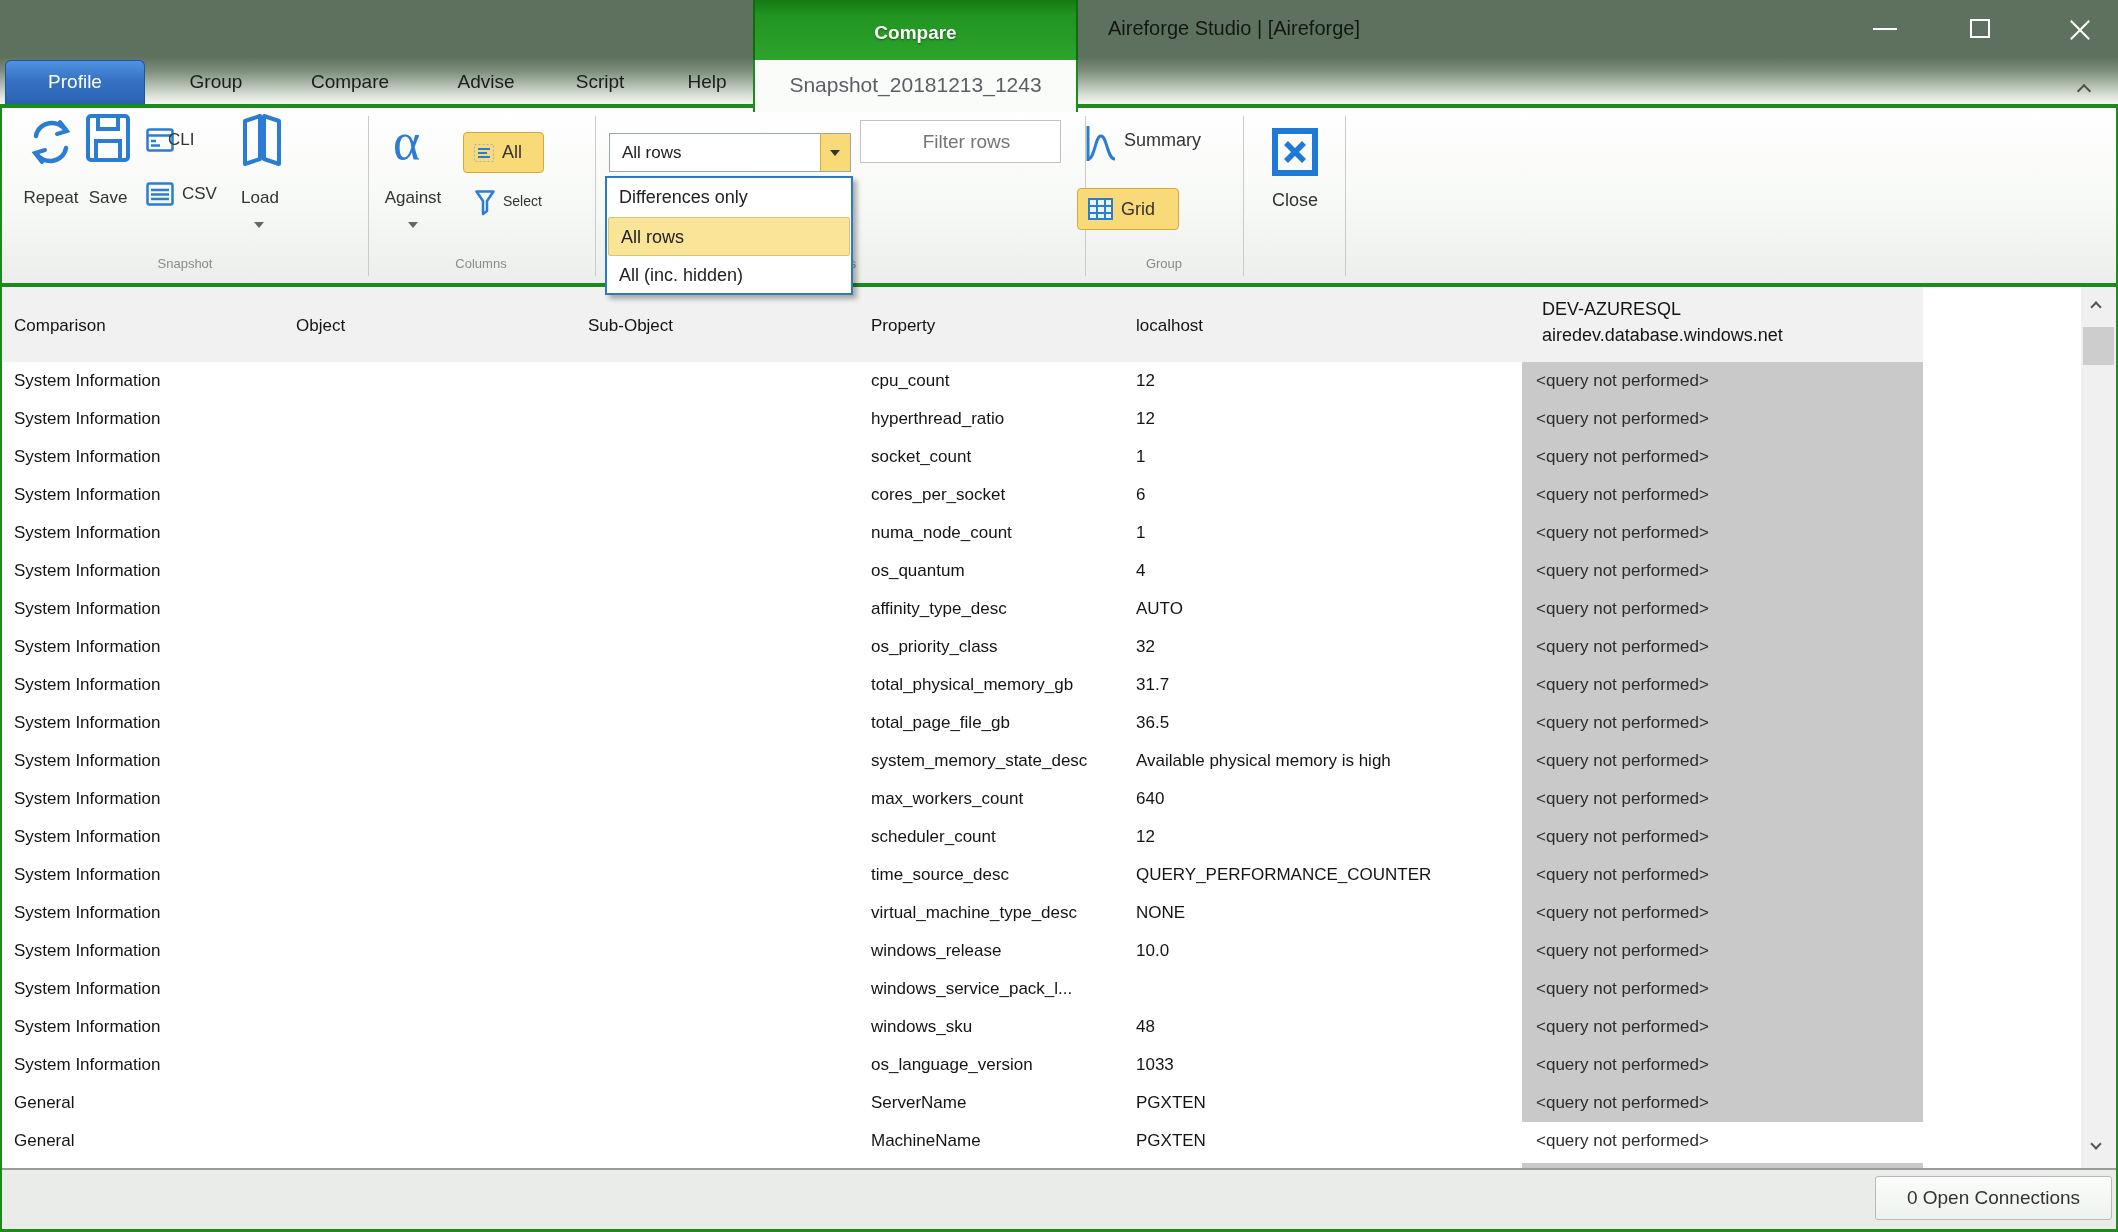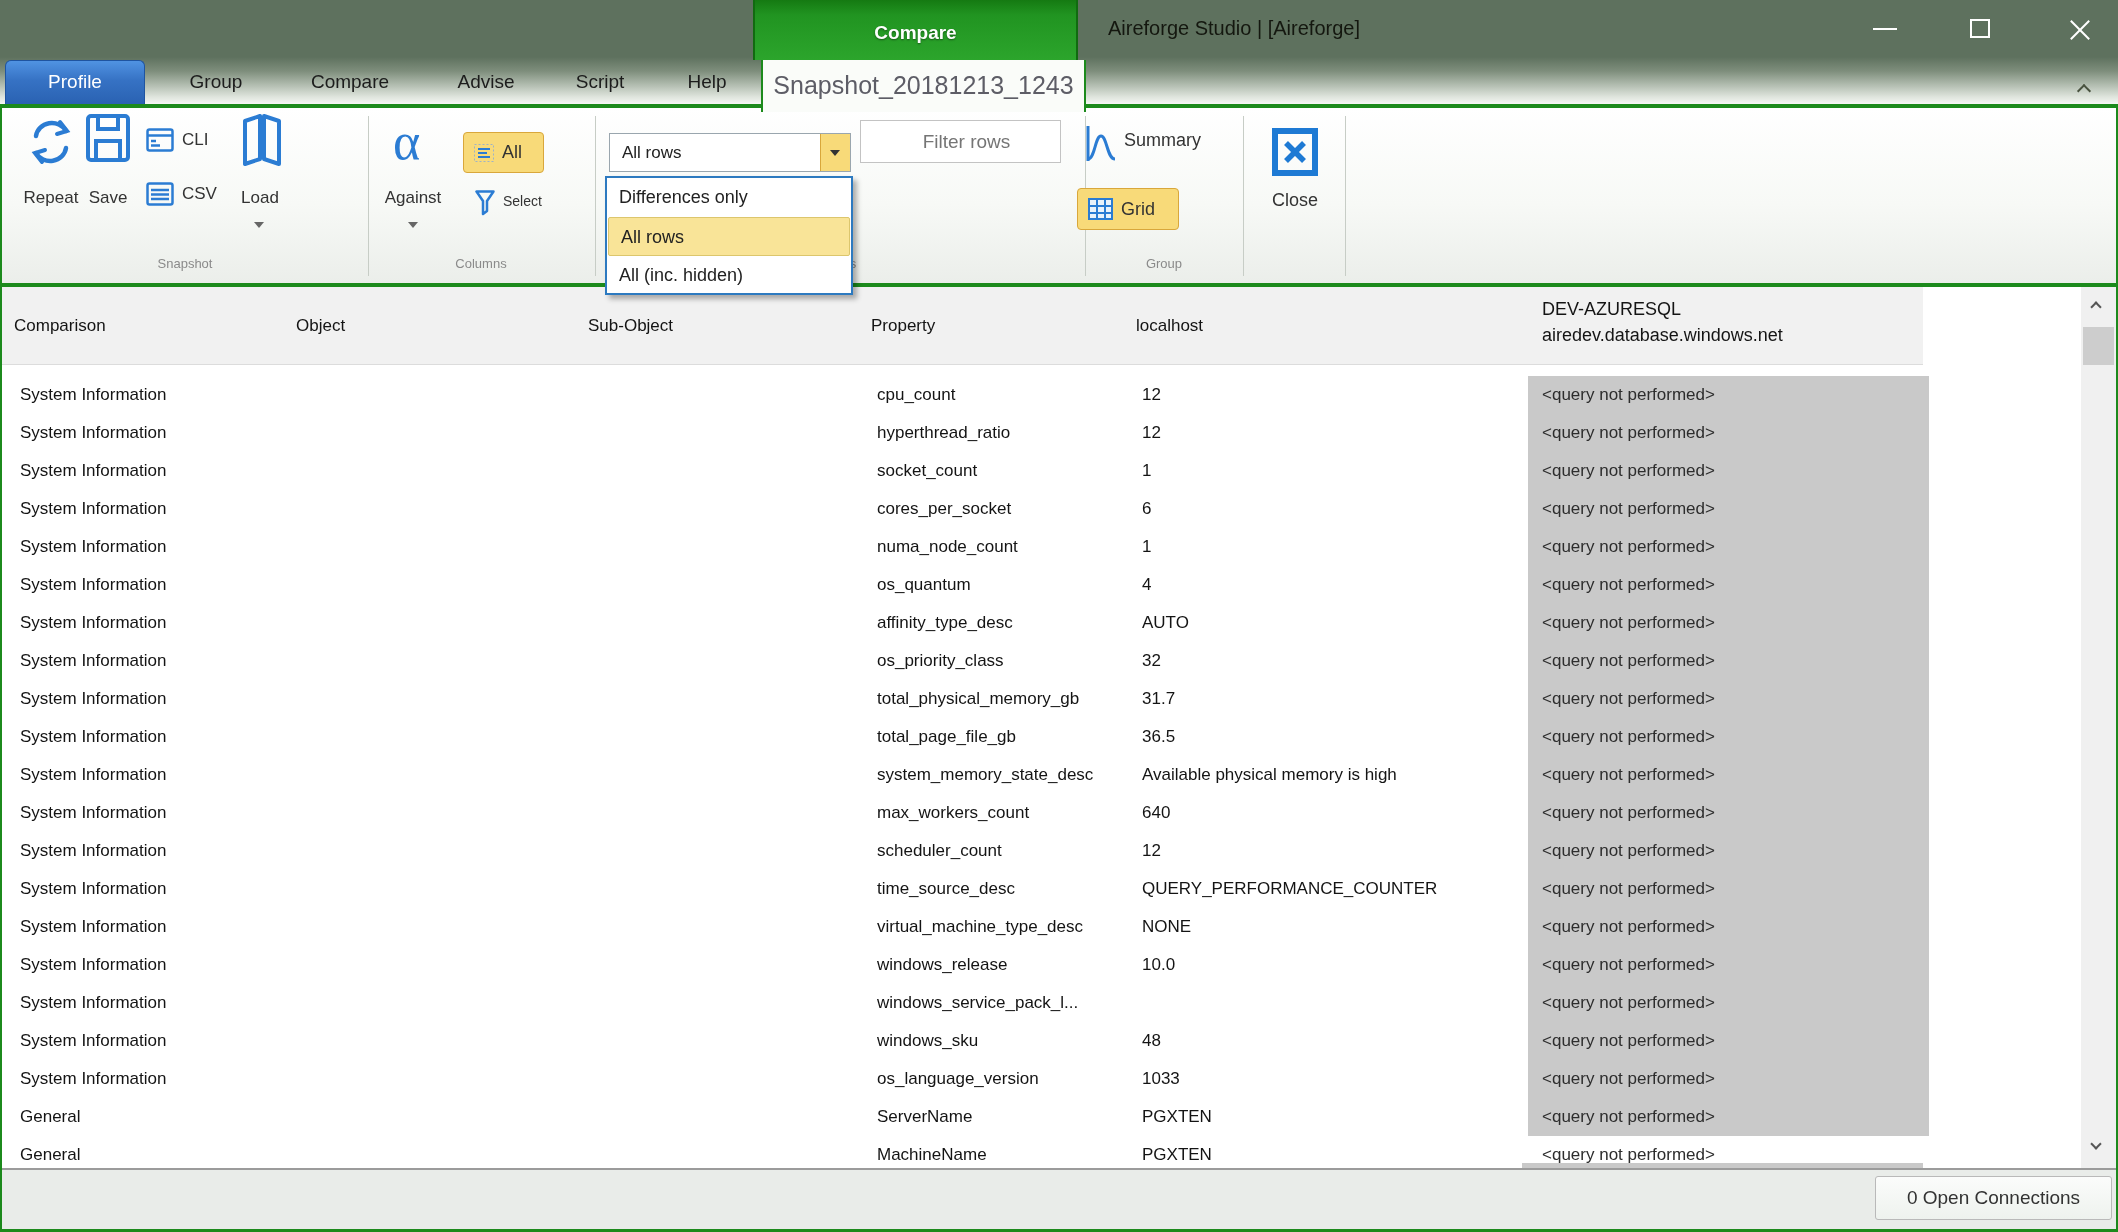--- a/index.html
+++ b/index.html
@@ -34,23 +34,23 @@
   .rtab.t1{left:156px;} .rtab.t2{left:290px;} .rtab.t3{left:426px;} .rtab.t4{left:540px;} .rtab.t5{left:647px;}
   .collapse-caret{position:absolute;left:2078px;top:82px;width:14px;height:14px;}
   .collapse-caret i{position:absolute;left:1px;top:4px;width:10px;height:10px;border-left:2px solid #49523f;border-top:2px solid #49523f;transform:rotate(45deg);}
 
   
   .ctx-block{position:absolute;left:753px;top:0;width:325px;height:112px;z-index:6;}
   .ctx-header{position:absolute;left:0;top:0;width:325px;height:60px;
     background:linear-gradient(180deg,#157a12 0%,#219421 25%,#2ca52c 100%);
     border-left:2px solid #116b10;border-right:2px solid #116b10;
     color:#fff;font-weight:bold;font-size:19px;text-align:center;line-height:66px;text-shadow:0 1px 2px rgba(0,0,0,.45);}
-  .ctx-doc-tab{position:absolute;left:8px;top:60px;width:325px;height:52px;background:#fafcf9;
+  .ctx-doc-tab{position:absolute;left:0;top:60px;width:325px;height:52px;background:#fafcf9;
     border-left:2px solid var(--green);border-right:2px solid var(--green);
-    color:#5d5d66;font-size:25px;text-align:center;line-height:50px;}
+    color:#5d5d66;font-size:21px;text-align:center;line-height:50px;}
 
   
   .ribbon{position:absolute;left:2px;top:108px;width:2114px;height:175px;
     background:linear-gradient(180deg,#ffffff 0%,#f7f9f6 55%,#ebeeea 100%);}
   .ribbon-bottom{position:absolute;left:0;top:283px;width:2118px;height:4px;background:var(--green);z-index:4;}
   .gsep{position:absolute;top:116px;width:1px;height:160px;background:#c7cdc6;}
   .gsep.s1{left:368px;} .gsep.s2{left:595px;} .gsep.s3{left:1085px;} .gsep.s4{left:1243px;} .gsep.s5{left:1345px;}
   .glabel{position:absolute;top:256px;width:140px;text-align:center;font-size:13px;color:#8a8a8a;}
   .glabel.l1{left:115px;} .glabel.l2{left:411px;} .glabel.l3{left:770px;} .glabel.l4{left:1094px;}
 
@@ -76,21 +76,21 @@
     font-size:19px;color:#9b9b9b;line-height:41px;padding-left:12px;font-family:"Liberation Sans",sans-serif;text-align:center;}
 
   
   .closebox{position:absolute;left:1272px;top:128px;}
 
   
   .grid-header{position:absolute;left:2px;top:287px;width:1921px;height:78px;background:#f1f1f1;border-bottom:1px solid #dcdcdc;}
   .ghdr{position:absolute;top:0;height:93px;line-height:78px;font-size:17px;color:#141414;white-space:nowrap;}
   .ghdr.c0{left:12px;} .ghdr.c1{left:294px;} .ghdr.c2{left:586px;} .ghdr.c3{left:869px;} .ghdr.c4{left:1134px;}
   .ghdr-remote{position:absolute;left:1540px;top:9px;font-size:18px;color:#141414;line-height:26px;white-space:nowrap;}
-  .grid-body{position:absolute;left:2px;top:376px;width:2079px;height:803px;background:#fff;overflow:hidden;margin-left:6px;}
+  .grid-body{position:absolute;left:2px;top:362px;width:2079px;height:803px;background:#fff;overflow:hidden;}
   .grid-row{position:relative;width:100%;height:38px;}
   .gcell{position:absolute;top:0;height:38px;line-height:38px;font-size:17px;color:#141414;white-space:nowrap;}
   .gc0{left:12px;} .gc1{left:294px;} .gc2{left:586px;} .gc3{left:869px;} .gc4{left:1134px;}
   .gc-remote{position:absolute;left:1520px;top:0;width:401px;height:38px;line-height:38px;font-size:17px;color:#2d2d2d;padding-left:14px;white-space:nowrap;}
   .gc-remote.shaded{background:var(--gray-cell);}
   .gray-sliver{position:absolute;left:1522px;top:1163px;width:401px;height:5px;background:var(--gray-cell);}
 
   
   .vscroll{position:absolute;left:2081px;top:287px;width:35px;height:881px;background:#f0f0f0;}
   .chev{position:absolute;left:12px;width:11px;height:11px;}
@@ -176,21 +176,21 @@
   <div class="bigbtn-label" style="left:75px;top:188px;width:66px;">Save</div>
 
   <div class="icon-abs" style="left:146px;top:128px;">
     <svg width="28" height="25" viewBox="0 0 28 25" fill="none" stroke="#2b7cd3" stroke-width="2.5">
       <rect x="1.5" y="1.5" width="25" height="21" rx="2"></rect>
       <line x1="1.5" y1="7.5" x2="26.5" y2="7.5"></line>
       <line x1="5" y1="13" x2="10" y2="13"></line>
       <line x1="5" y1="17.5" x2="14" y2="17.5"></line>
     </svg>
   </div>
-  <div class="smalltext" style="left:182px;top:130px;">CLI</div>
+  <div class="smalltext" style="left:168px;top:130px;">CLI</div>
 
   <div class="icon-abs" style="left:146px;top:182px;">
     <svg width="28" height="25" viewBox="0 0 28 25" fill="none" stroke="#2b7cd3" stroke-width="2.5">
       <rect x="1.5" y="1.5" width="25" height="21" rx="2"></rect>
       <line x1="5" y1="8" x2="23" y2="8"></line>
       <line x1="5" y1="12.5" x2="23" y2="12.5"></line>
       <line x1="5" y1="17" x2="23" y2="17"></line>
     </svg>
   </div>
   <div class="smalltext" style="left:182px;top:184px;">CSV</div>

